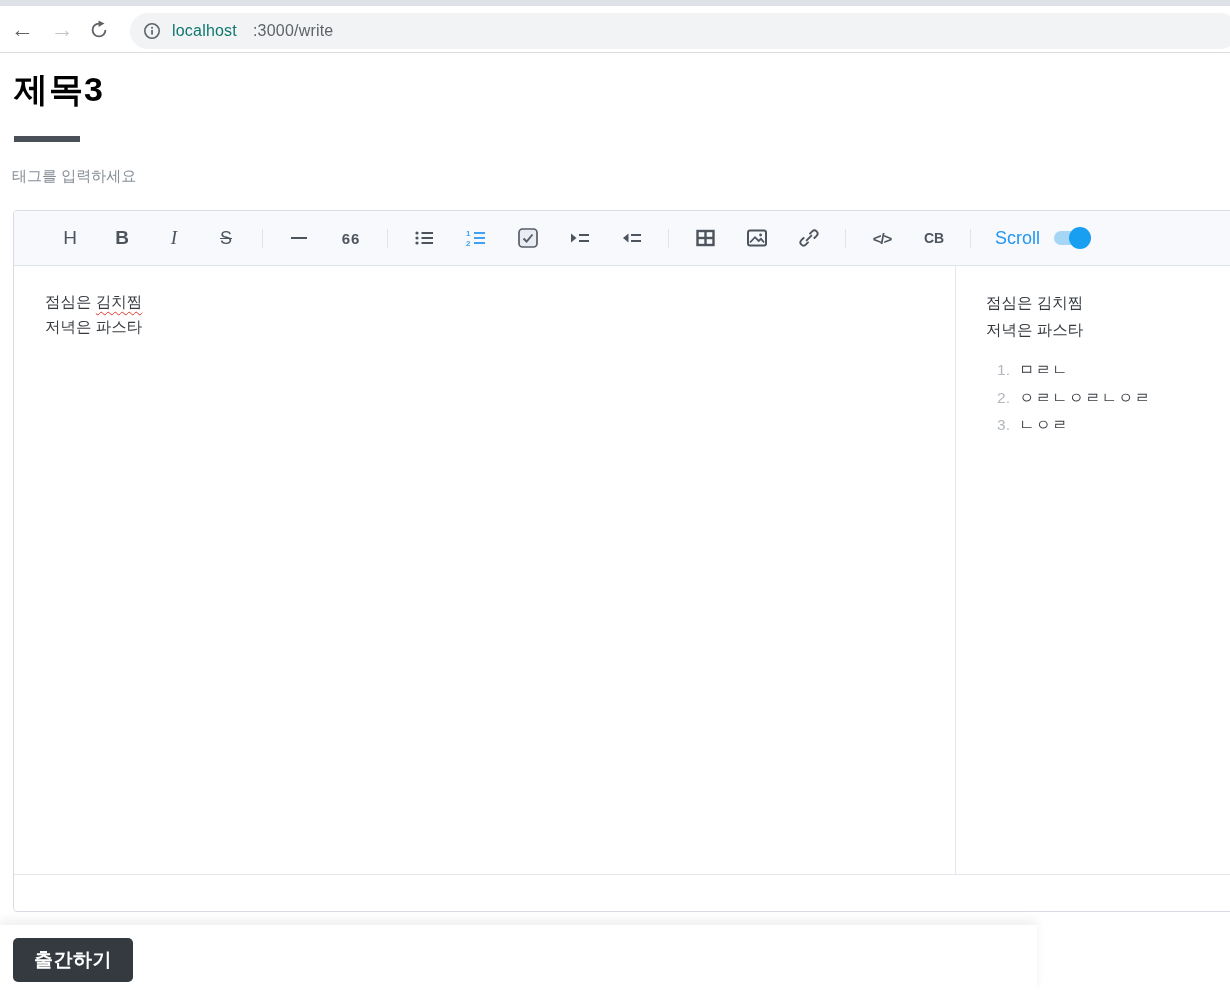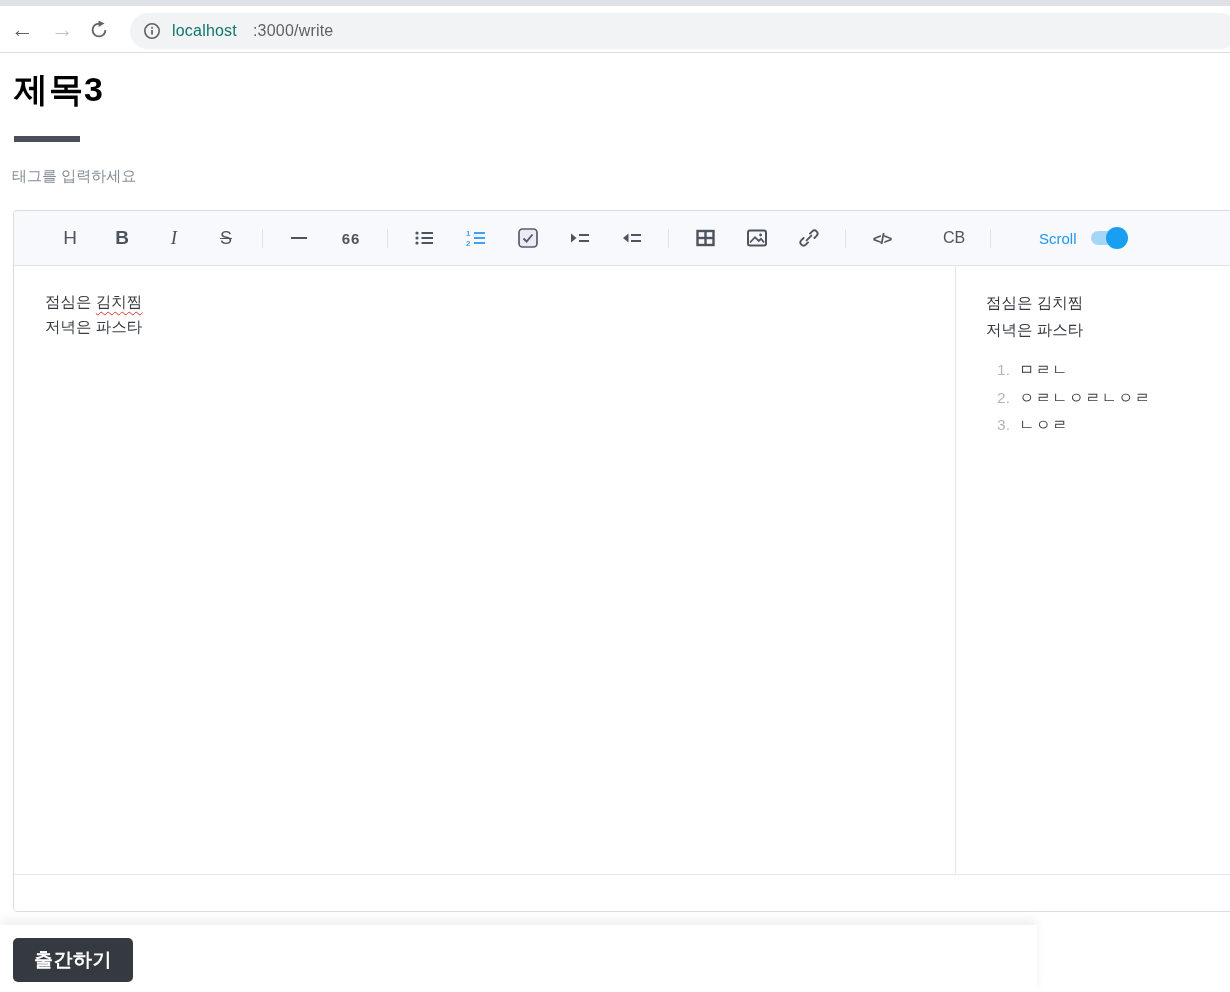--- a/index.html
+++ b/index.html
@@ -49,23 +49,23 @@
             color: #4d545e; font-family: "Liberation Sans", sans-serif; }
   .tb-sep { width: 1px; height: 19px; background: #e0e3ea; margin: 0 20px 0 0; flex: 0 0 auto; }
   .tb-h  { font-size: 19px; font-weight: 500; }
   .tb-b  { font-size: 19px; font-weight: 800; }
   .tb-i  { font-size: 19px; font-style: italic; font-family: "Liberation Serif", serif; }
   .tb-s  { font-size: 18px; text-decoration: line-through; }
   .tb-hr { letter-spacing: 0; }
   .tb-hr .hr-line { display: block; width: 16px; height: 2px; background: #4d545e; }
   .tb-quote { font-size: 15px; font-weight: 700; letter-spacing: 1px; }
   .tb-code { font-size: 15px; font-weight: 600; letter-spacing: -1px; }
-  .tb-cb { font-size: 16px; font-weight: 400; margin-left: 20px; }
+  .tb-cb { font-size: 14px; font-weight: 700; }
   .scroll-wrap { display: flex; align-items: center; margin-left: 4px; cursor: pointer; }
-  .scroll-label { color: #2196f3; font-size: 15px; margin-left: 24px; }
+  .scroll-label { color: #2196f3; font-size: 18px; }
   .toggle { position: relative; width: 34px; height: 14px; border-radius: 7px; background: #a5d6f5; margin-left: 14px; }
   .toggle-knob { position: absolute; right: -3px; top: -4px; width: 22px; height: 22px;
                  border-radius: 50%; background: #189ff2; }
 
   
   .panes { position: absolute; top: 55px; left: 0; right: 0; bottom: 37px; display: flex; }
   .md-pane { width: 942px; flex: 0 0 auto; border-right: 1px solid #e3e6eb;
              padding: 24px 20px 0 31px; cursor: text; }
   .md-line { font-size: 15.5px; line-height: 24.5px; color: #383c42; white-space: pre-wrap; }
   .md-marker { color: #4b8df0; font-weight: 700; margin-right: 6px; }

